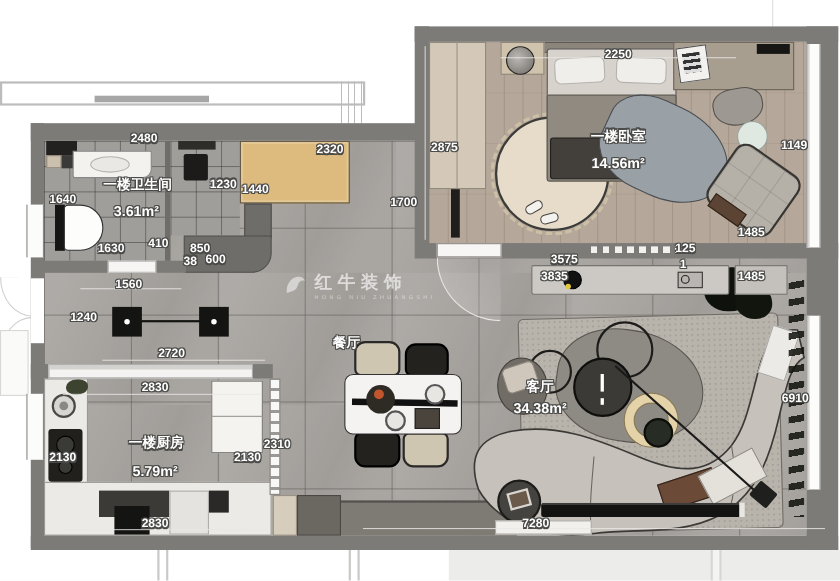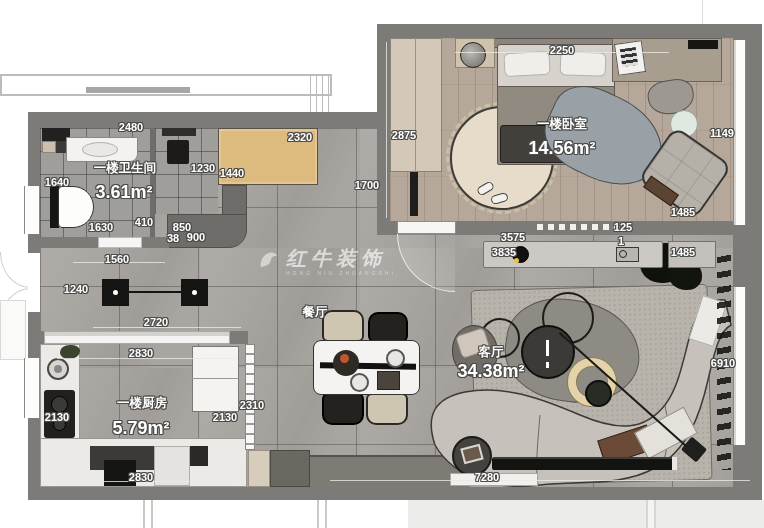--- a/index.html
+++ b/index.html
@@ -22,24 +22,24 @@
     background-size:17px 100%,100% 46px;}
   .wall{background:#7d7b77;}
   .darkwall{background:#6f6d69;border:1px solid #514f4b;}
   .winv{background:#fcfcfb;border-left:1px solid #8a8886;border-right:1px solid #8a8886;}
   
   .ann{position:absolute;transform:translate(-50%,-50%);color:#fff;font-weight:bold;
        font-size:11px;line-height:1;white-space:nowrap;z-index:60;
        text-shadow:-1px -1px 0 #4b4b49,1px -1px 0 #4b4b49,-1px 1px 0 #4b4b49,1px 1px 0 #4b4b49,
                    0 -1px 0 #4b4b49,0 1px 0 #4b4b49,-1px 0 0 #4b4b49,1px 0 0 #4b4b49;}
   .room{font-size:12.5px;}
-  .area{font-size:18px;}
+  .area{font-size:13px;}
   .dimline{position:absolute;background:#e8e8e6;z-index:55;opacity:.8;}
   #watermark{position:absolute;left:258px;top:248px;display:flex;align-items:center;gap:6px;z-index:50;opacity:.8;}
-  #watermark .wm-text{color:rgba(255,255,255,.8);font-weight:bold;font-size:20px;letter-spacing:5px;line-height:1;font-style:italic;}
+  #watermark .wm-text{color:rgba(255,255,255,.8);font-weight:bold;font-size:16px;letter-spacing:5px;line-height:1;}
   #watermark .wm-sub{color:rgba(255,255,255,.6);font-size:5px;letter-spacing:3px;margin-top:2px;}
 </style>
 </head>
 <body>
 
 <div id="plan">
 
   <div class="abs" style="left:0;top:74px;width:332px;height:22px;border:2px solid #bcbcbc;background:#fff;"></div>
   <div class="abs" style="left:86px;top:87px;width:104px;height:6px;background:#a6a6a6;"></div>
   <div class="abs" style="left:310px;top:74px;width:22px;height:38px;background:repeating-linear-gradient(90deg,#bcbcbc 0 1px,transparent 1px 6px);"></div>
@@ -223,21 +223,21 @@
       <div class="ann dim" style="left: 562px; top: 50px;">2250</div>
       <div class="ann dim" style="left: 722px; top: 133px;">1149</div>
       <div class="ann dim" style="left: 57px; top: 182px;">1640</div>
       <div class="ann dim" style="left: 203px; top: 168px;">1230</div>
       <div class="ann dim" style="left: 232px; top: 173px;">1440</div>
       <div class="ann dim" style="left: 367px; top: 185px;">1700</div>
       <div class="ann dim" style="left: 182px; top: 199px; margin-top: 28px;">850</div>
       <div class="ann dim" style="left: 144px; top: 222px;">410</div>
       <div class="ann dim" style="left: 101px; top: 227px;">1630</div>
       <div class="ann dim" style="left: 173px; top: 238px;">38</div>
-      <div class="ann dim" style="left: 196px; top: 237px;">900</div>
+      <div class="ann dim" style="left: 196px; top: 237px;">600</div>
       <div class="ann dim" style="left: 117px; top: 259px;">1560</div>
       <div class="ann dim" style="left: 76px; top: 289px;">1240</div>
       <div class="ann dim" style="left: 513px; top: 221px; margin-top: 16px;">3575</div>
       <div class="ann dim" style="left: 623px; top: 227px;">125</div>
       <div class="ann dim" style="left: 621px; top: 241px;">1</div>
       <div class="ann dim" style="left: 683px; top: 212px;">1485</div>
       <div class="ann dim" style="left: 504px; top: 252px;">3835</div>
       <div class="ann dim" style="left: 683px; top: 252px;">1485</div>
       <div class="ann dim" style="left: 156px; top: 322px;">2720</div>
       <div class="ann dim" style="left: 141px; top: 353px;">2830</div>

